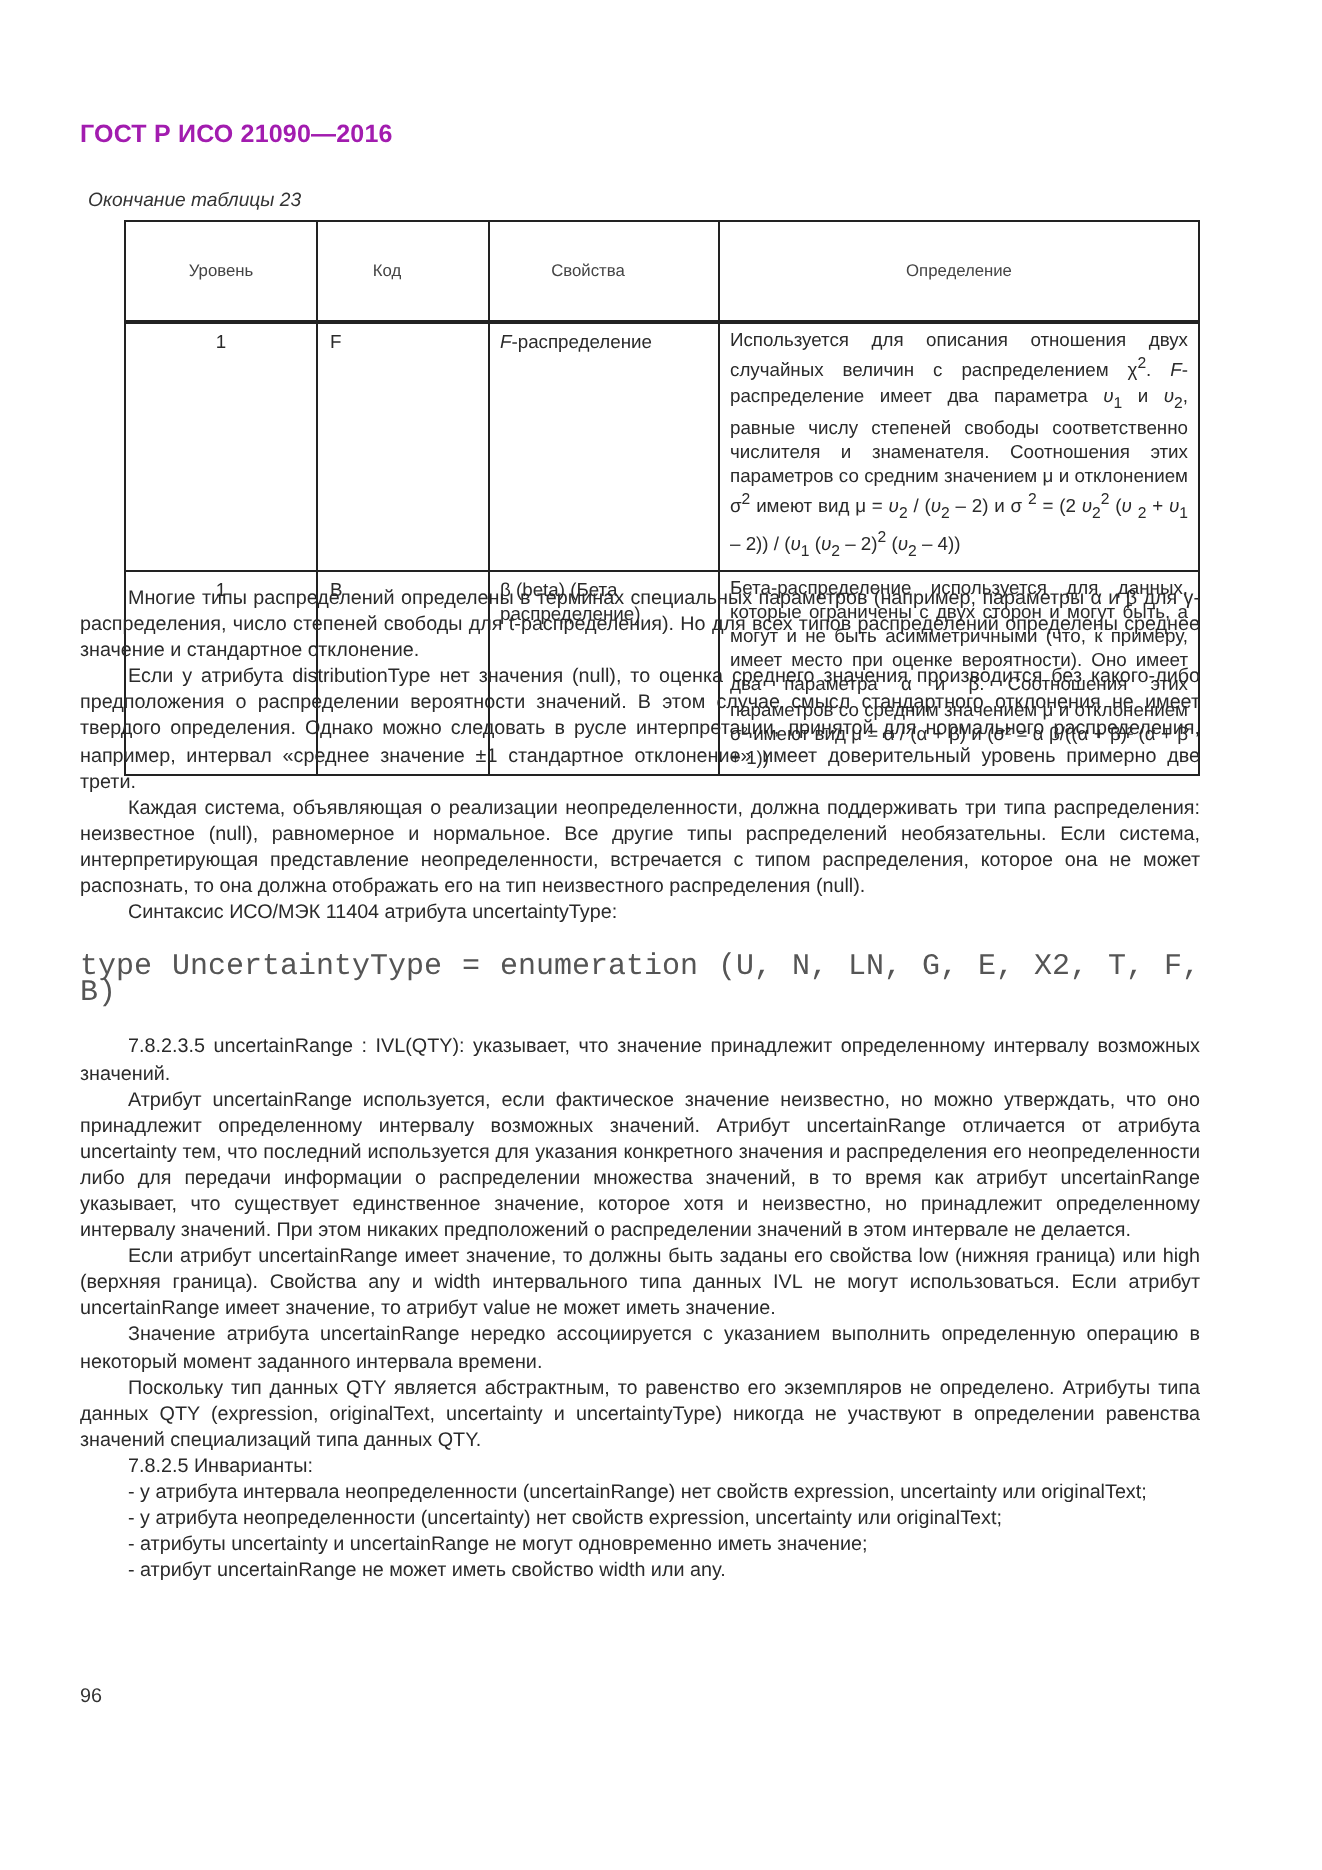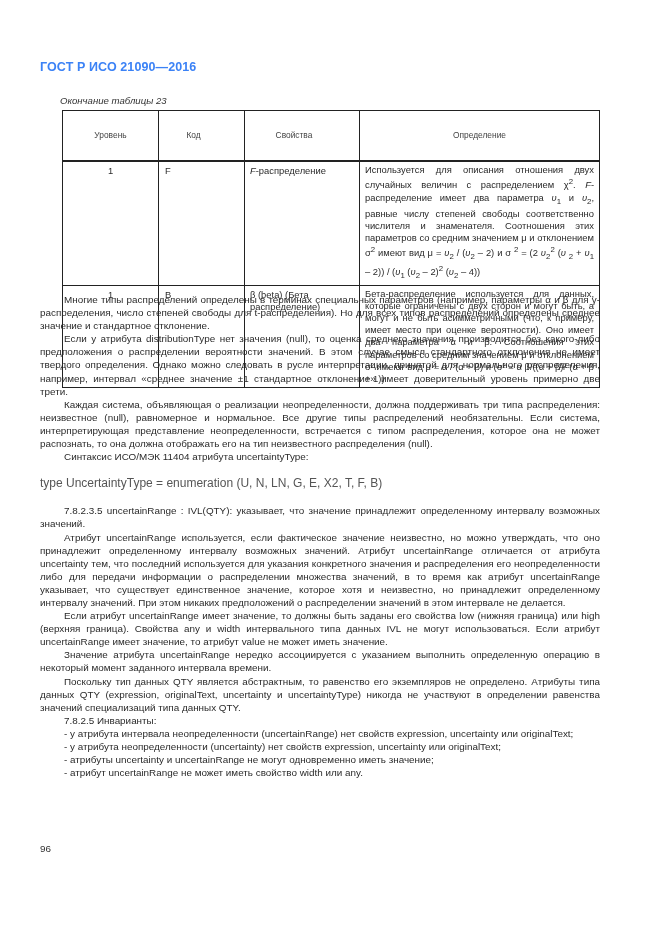--- a/index.html
+++ b/index.html
@@ -1,33 +1,33 @@
 <!DOCTYPE html>
 <html><head>
 <meta charset="utf-8">
 <style>
   html, body { margin: 0; padding: 0; background: #ffffff; }
   body { width: 661px; height: 935px; position: relative; overflow: hidden;
          font-family: "Liberation Sans", sans-serif; color: #2a2a2a; }
-  .page-header { position: absolute; left: 40px; top: 60px; font-weight: bold; font-size: 12.5px; color: #3b82f6; letter-spacing: 0.1px; }
-  .table-caption { position: absolute; left: 60px; top: 95px; font-style: italic; font-size: 9.6px; color: #333; }
+  .page-header { position: absolute; left: 40px; top: 60px; font-weight: bold; font-size: 12.5px; color: #a21caf; letter-spacing: 0.1px; }
+  .table-caption { position: absolute; left: 44px; top: 95px; font-style: italic; font-size: 9.6px; color: #333; }
   table.tbl { position: absolute; left: 62px; top: 110px; width: 538px; border-collapse: collapse; font-size: 9.4px; line-height: 12.2px; color: #2a2a2a; }
   table.tbl td, table.tbl th { border: 1px solid #222; vertical-align: top; padding: 16px; }
   table.tbl th { font-weight: normal; font-size: 8.4px; height: 17px; text-align: center; vertical-align: middle; color: #444; border-bottom: 2px double #222; }
   .c-level { width: 63px; text-align: center; }
   .c-code { width: 63px; padding-left: 6px !important; }
   .c-desc { width: 93px; padding-left: 5px !important; }
   .c-def { padding: 2px 5px 2px 5px !important; text-align: justify; }
   table.tbl td.c-level { padding-top: 3px; }
   table.tbl td.c-code, table.tbl td.c-desc { padding-top: 3px; }
   .row1 td { height: 72px; }
   .row2 td { height: 72px; }
   .body-text { position: absolute; left: 40px; width: 560px; font-size: 9.9px; line-height: 13.1px; color: #2a2a2a; }
   .body-text p { margin: 0; text-align: justify; text-indent: 24px; }
-  .code-line { font-family: Liberation Sans, sans-serif; font-size: 12px; color: #555; margin: 14px 0 14px 0 !important; text-indent: 0 !important; }
+  .code-line { font-family: Liberation Mono, monospace; font-size: 15px; color: #555; margin: 14px 0 14px 0 !important; text-indent: 0 !important; }
   .page-number { position: absolute; left: 40px; top: 843px; font-size: 9.9px; color: #333; }
   i { font-style: italic; }
 </style>
 </head>
 <body>
 
 <div class="page-header">ГОСТ Р ИСО 21090—2016</div>
 
 <div class="table-caption">Окончание таблицы 23</div>
 

